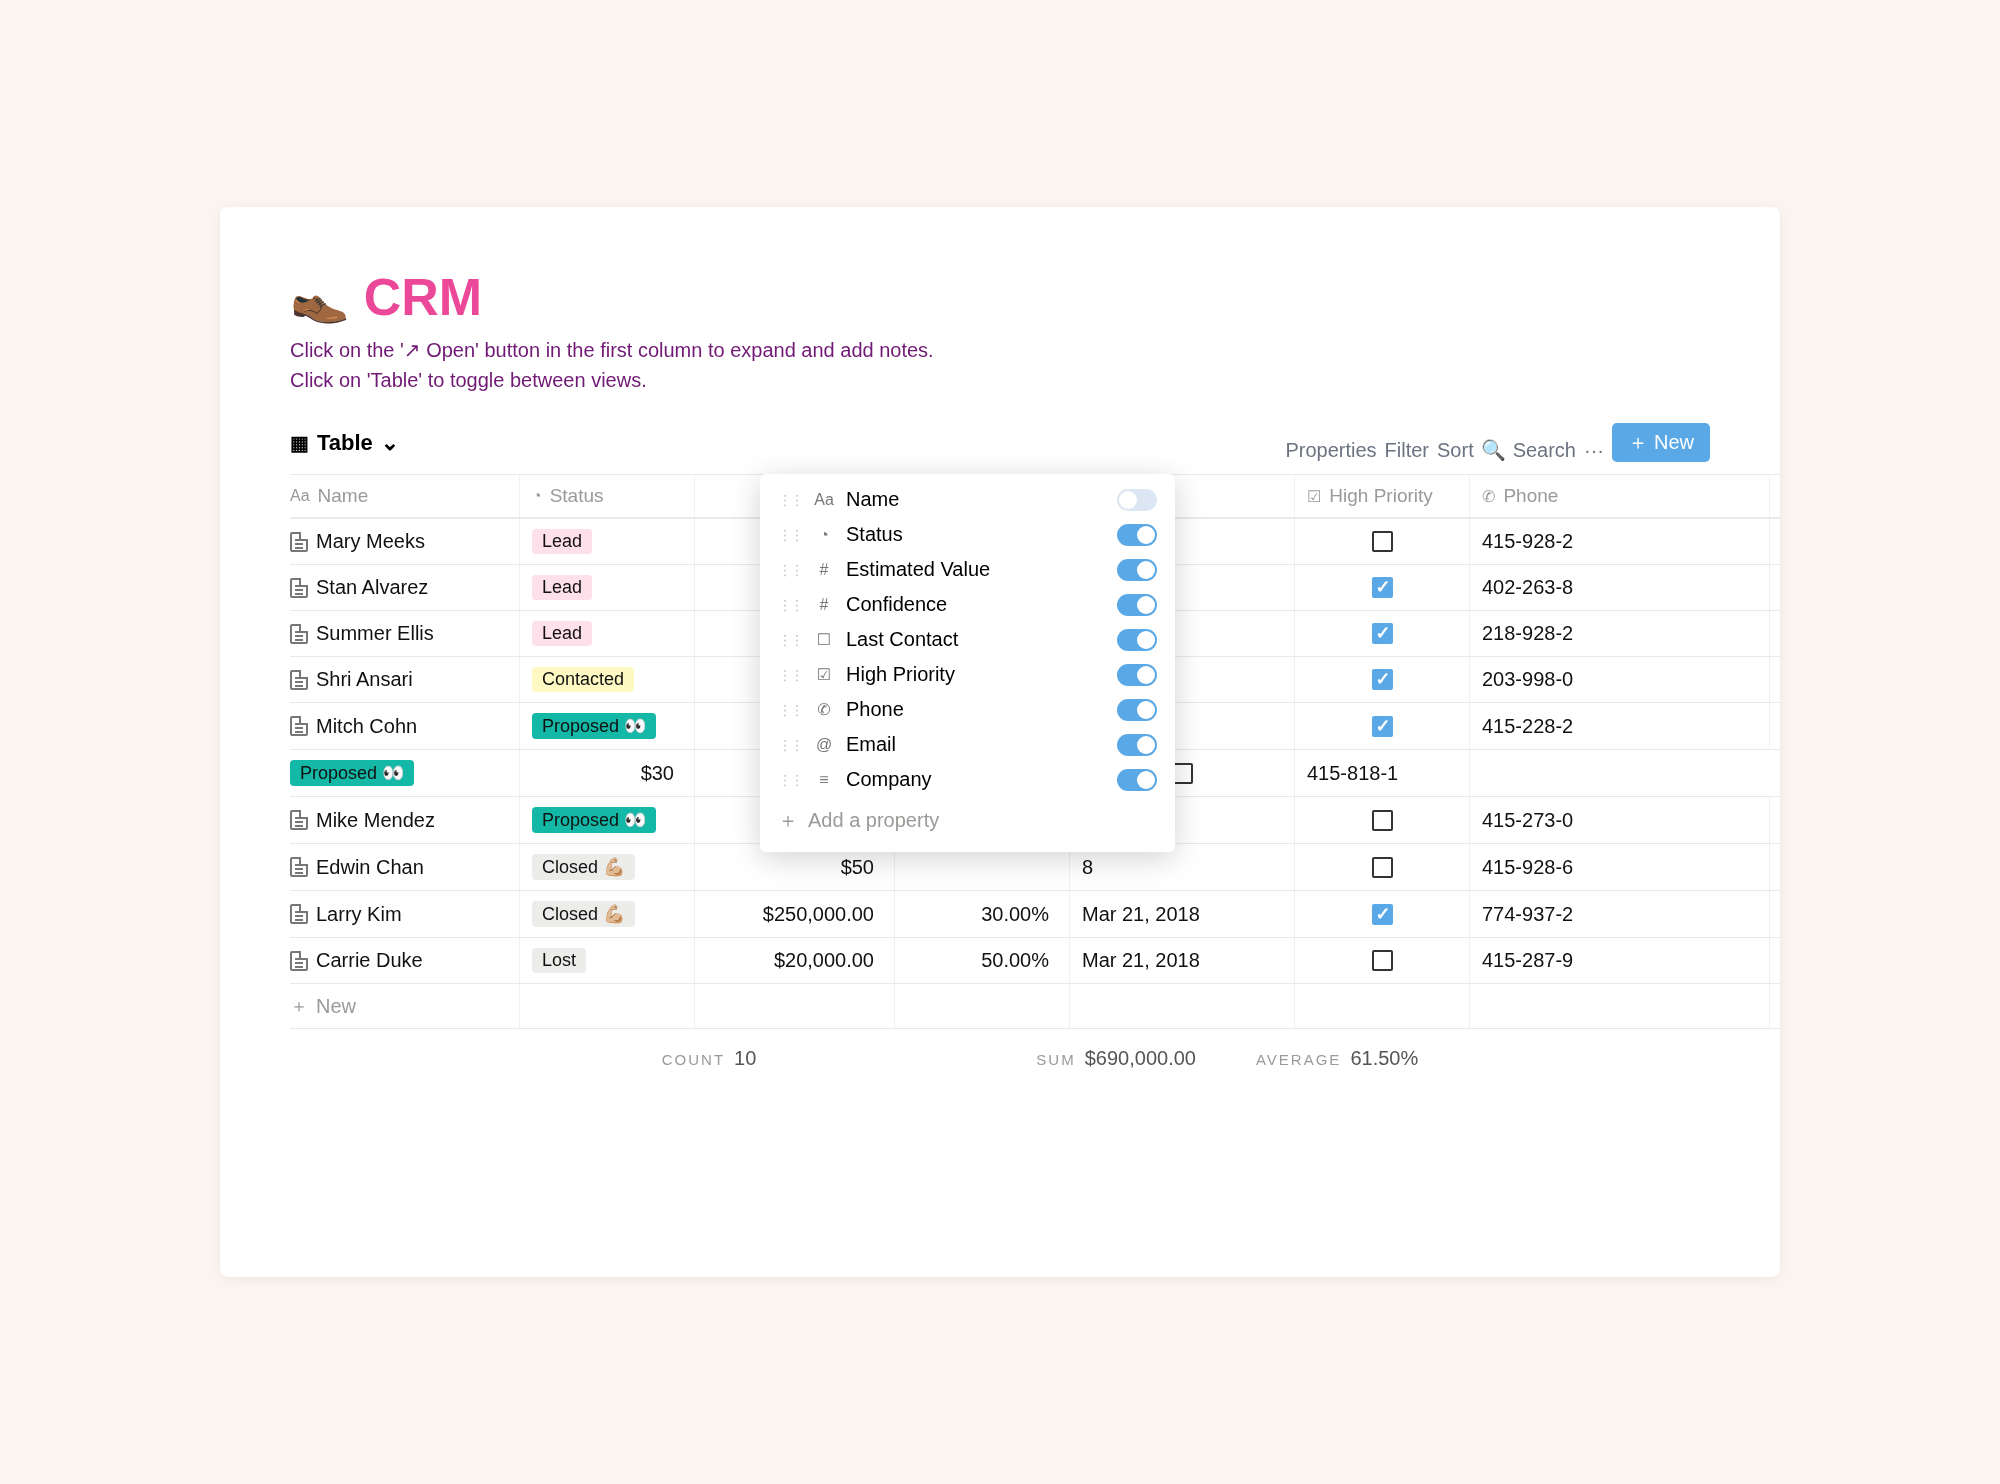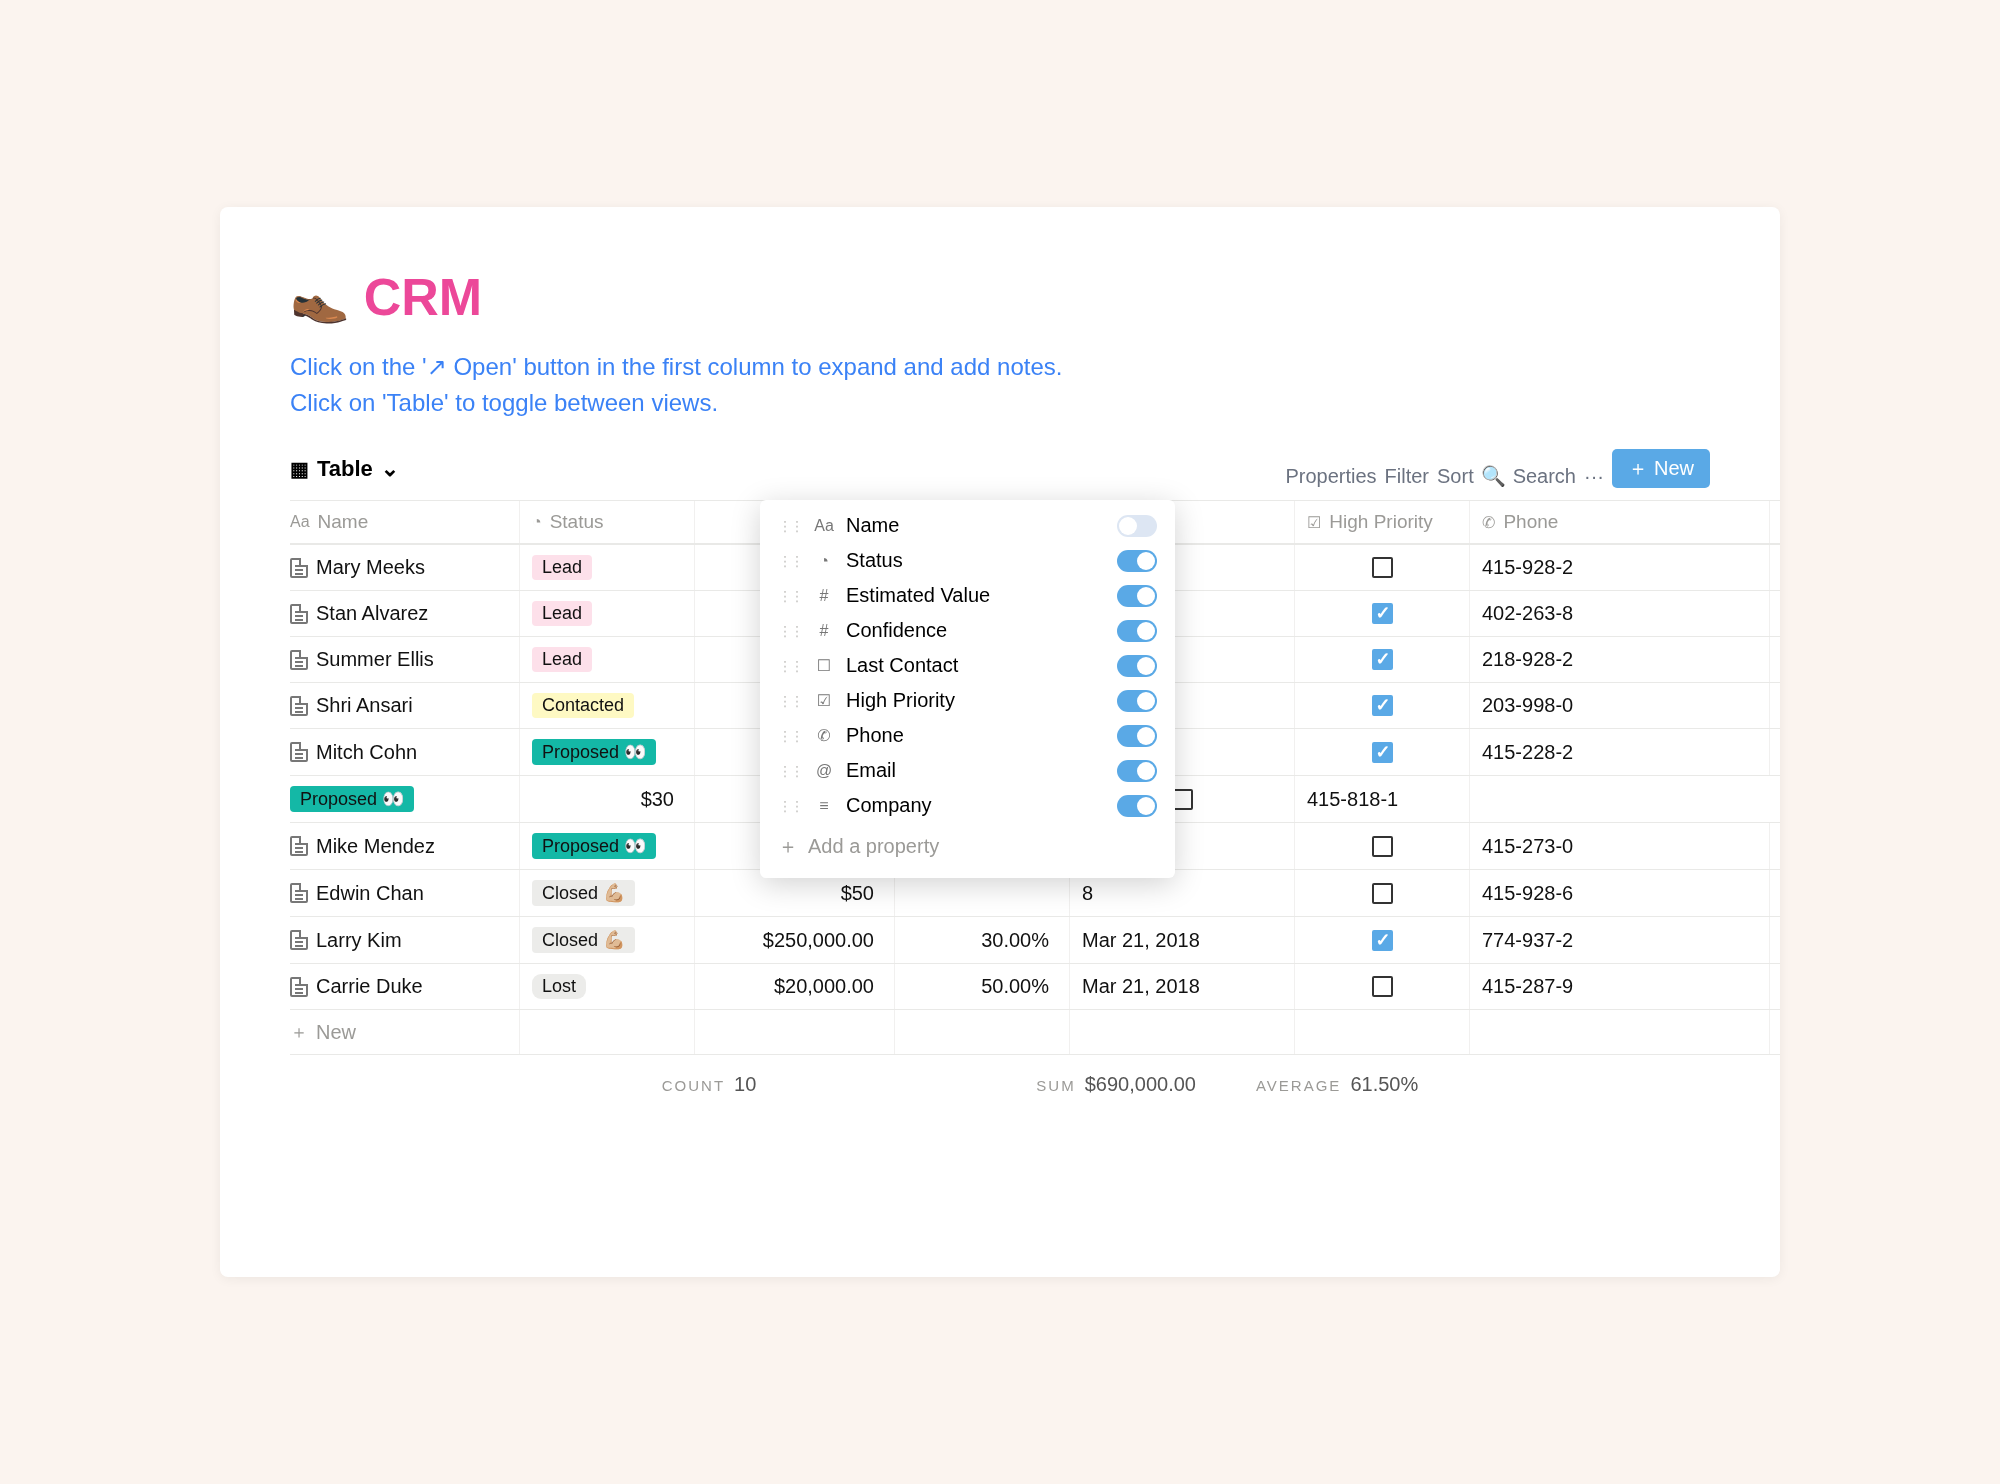--- a/index.html
+++ b/index.html
@@ -21,21 +21,21 @@
   padding: 60px 0 0 0;
   position: relative;
   overflow: hidden;
 }
 .header {
   padding: 0 70px;
 }
 .title-row { display:flex; align-items:center; gap:14px; }
 .title-icon { font-size: 48px; }
 .title { font-size: 52px; font-weight: 700; color: #ec4899; }
-.desc { margin-top: 22px; color: #3b82f6; font-size: 24px; line-height: 1.5; }
+.desc { margin-top: 8px; color: #701a75; font-size: 20px; line-height: 1.5; }
 .toolbar {
   display:flex; align-items:center; justify-content:space-between;
   padding: 28px 70px 12px 70px;
 }
 .view-select { display:flex; align-items:center; gap:8px; font-size:22px; font-weight:600; cursor:pointer;}
 .view-select .ic { font-size:20px; color:#000;}
 .toolbar-right { display:flex; align-items:flex-end; gap:8px; }
 .tb-btn { color:#6b7280; font-size:20px; cursor:pointer; display:flex; align-items:center; gap:6px;}
 .tb-btn.icon-only { font-size:20px; }
 .new-btn { background:#5aa9e6; color:#fff; padding:6px 16px; border-radius:5px; display:flex; align-items:center; gap:6px; font-size:20px; font-weight:500; cursor:pointer;}
@@ -52,21 +52,21 @@
 .thead { grid-template-columns: 230px 175px 200px 175px 225px 175px 300px; }
 .hdr-wrap { padding-left:70px; }
 .td { font-size:20px; color:#111; }
 .td.num { justify-content:flex-end; padding-right:20px;}
 .td.center { justify-content:center; }
 .tag { padding:2px 10px; border-radius:4px; font-size:18px;text-align:center; }
 .tag-lead { background:#fde0ea; }
 .tag-contacted { background:#fef9c3; }
 .tag-proposed { background:#14b8a6; }
 .tag-closed { background:#ececea; }
-.tag-lost { background:#ececea;border-radius:9px; }
+.tag-lost { background:#ececea; }
 .chk { width:21px; height:21px; border:2px solid #333; border-radius:2px; display:inline-block;}
 .chk.on { background:#5aa9e6; border-color:#5aa9e6; position:relative;}
 .chk.on::after{ content:"✓"; color:#fff; position:absolute; top:-3px; left:2px; font-size:18px; font-weight:bold;}
 .trow-new { border-bottom:1px solid #e9e9e7; }
 .trow-new .td { color:#9b9a97; }
 .trow-new .td .plus{ font-size:18px;}
 .tfoot { display:flex; gap:60px; padding:18px 70px; color:#9b9a97; font-size:18px; justify-content:center; padding-left: 150px;}
 .tfoot .lab { letter-spacing:2px; font-size:15px; text-transform:uppercase; }
 .tfoot .val { color:#555; font-size:20px; margin-left:4px;}
 .popover {

